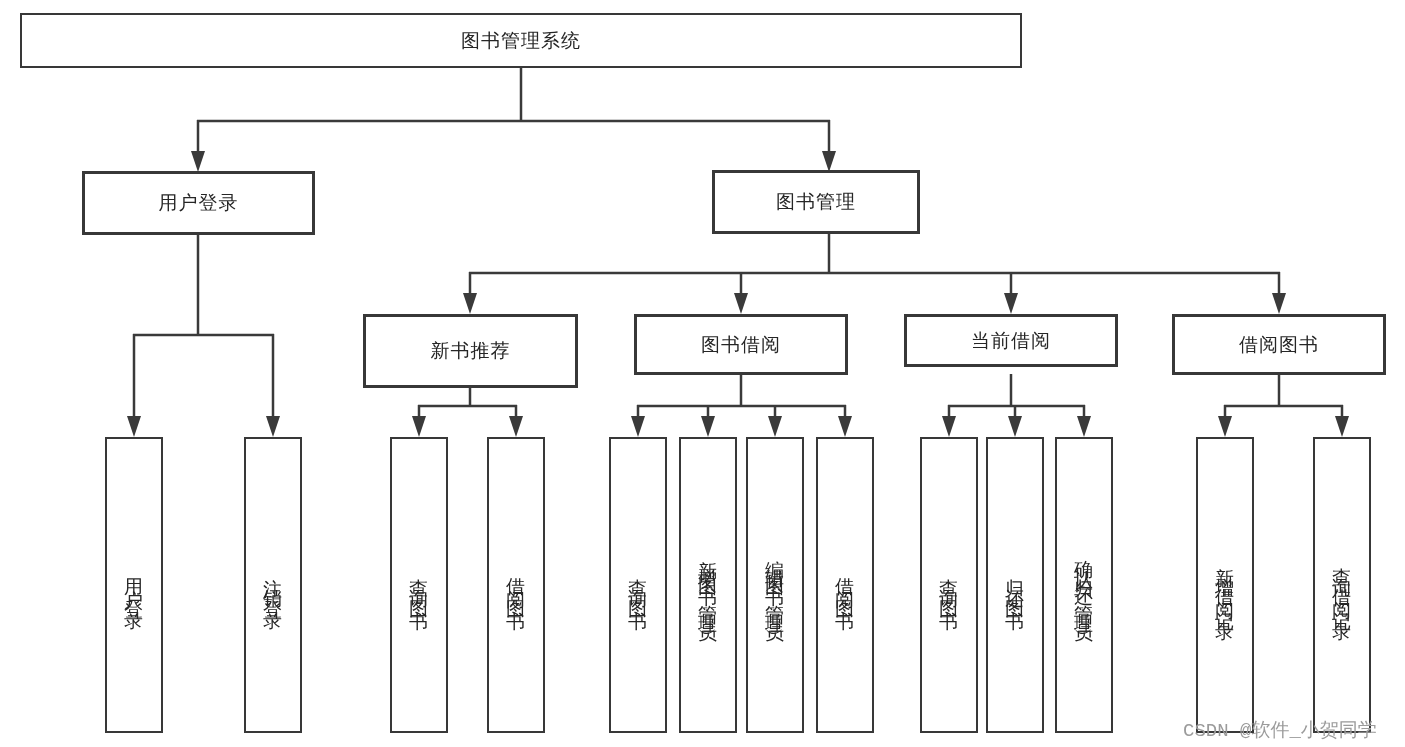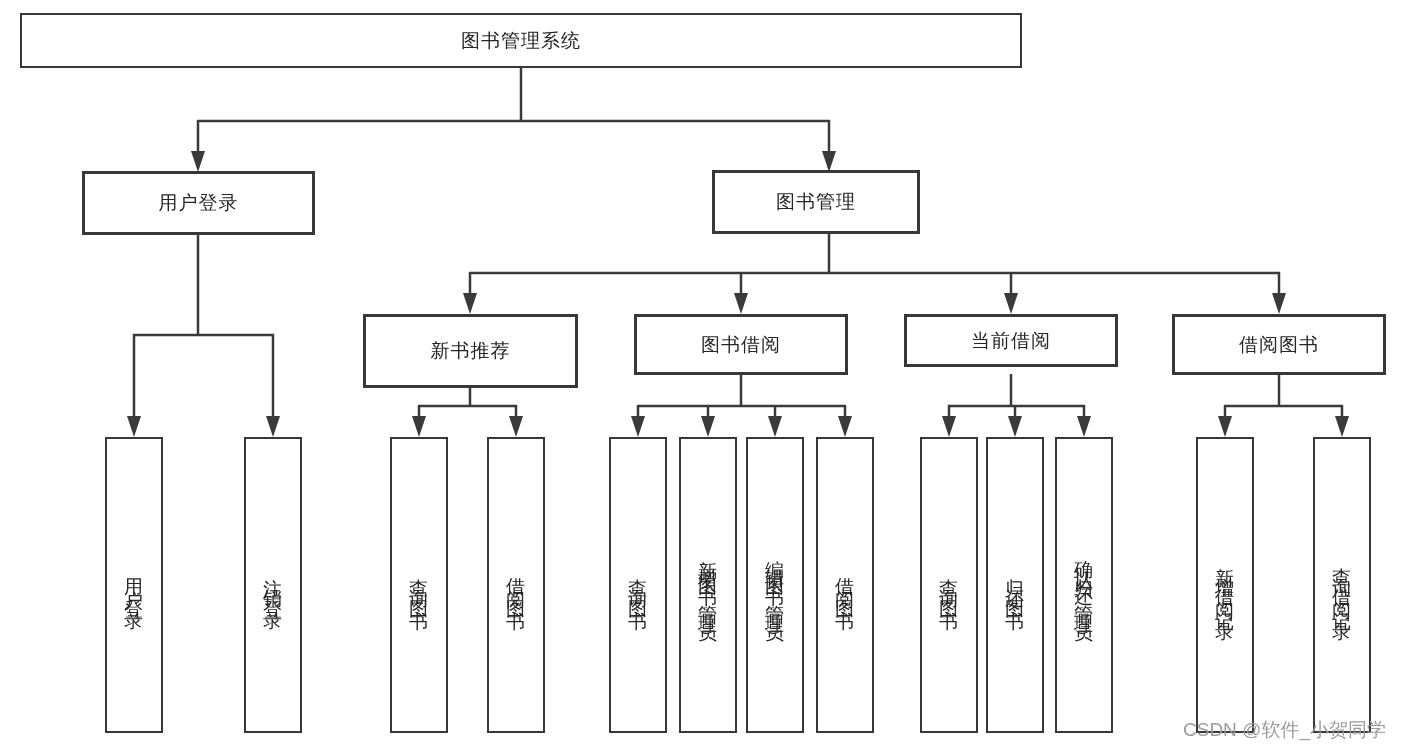--- a/index.html
+++ b/index.html
@@ -44,20 +44,21 @@
   }
   .vlabel.long { letter-spacing: 9px; }
   .watermark {
     position: absolute;
     left: 1183px;
     top: 717px;
     font-size: 19px;
     color: #9b9b9b;
     white-space: nowrap;
     z-index: 5;
+    font-family: Liberation Mono, monospace;
   }
 </style>
 </head>
 <body>
 
 <div class="stage">
 
   <svg class="connectors" viewBox="0 0 1405 747" xmlns="http://www.w3.org/2000/svg">
 
     <line x1="521" y1="68" x2="521" y2="121"></line>

